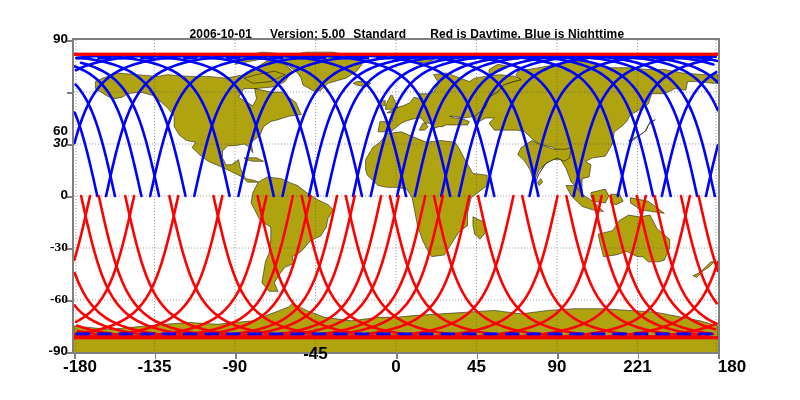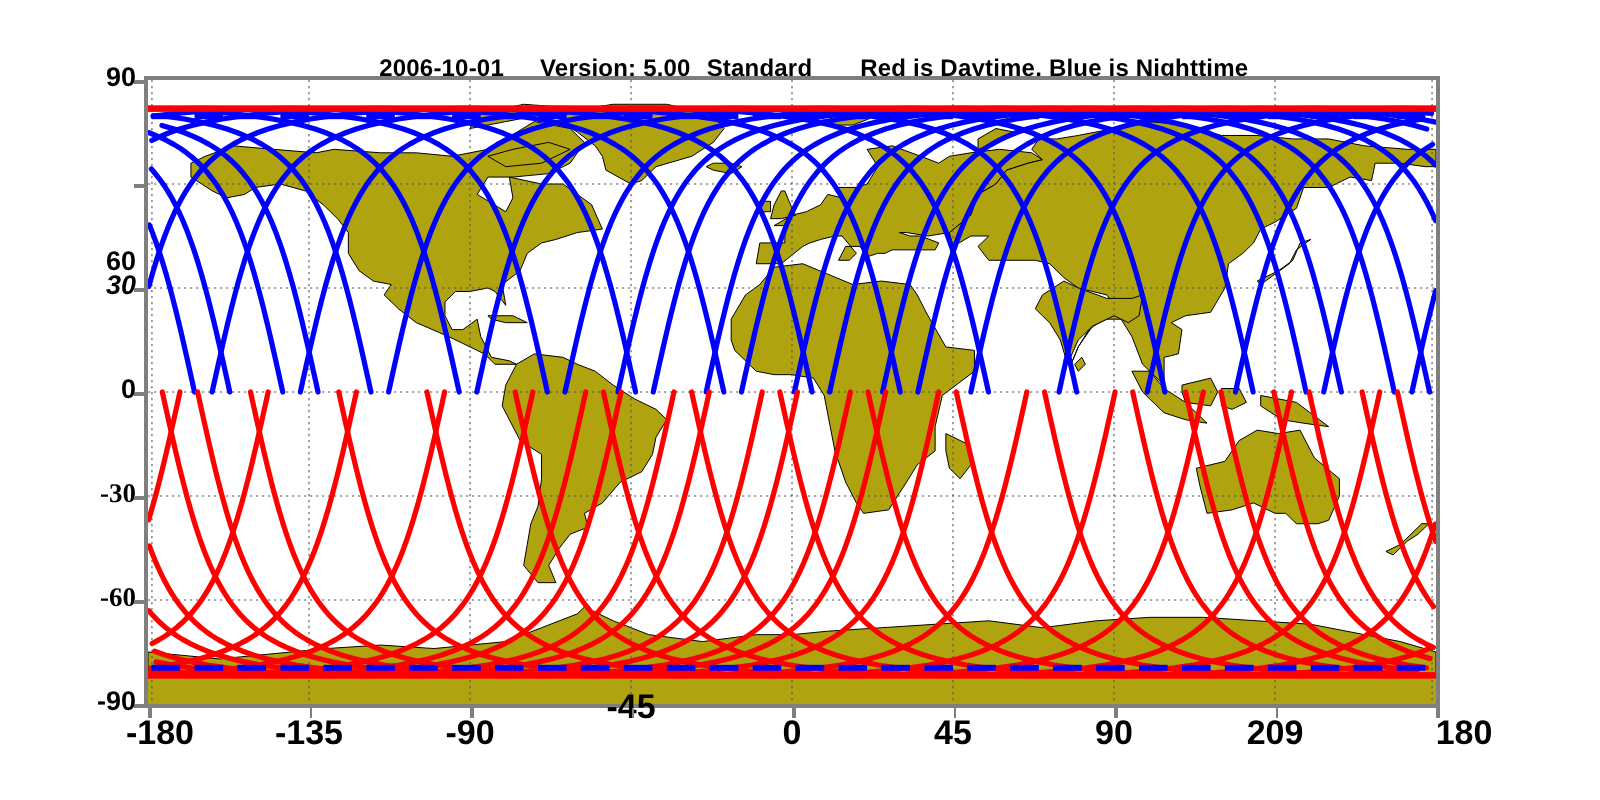--- a/index.html
+++ b/index.html
@@ -230,21 +230,21 @@
       <div class="ytick" style="left: 8px; top: 343px;">-90</div>
     </div>
   <div id="xlabels">
       <div class="xtick" style="left: 40px; top: 357px;">-180</div>
       <div class="xtick" style="left: 114.5px; top: 357px;">-135</div>
       <div class="xtick" style="left: 195px; top: 357px;">-90</div>
       <div class="xtick" style="left: 275.5px; top: 344px;">-45</div>
       <div class="xtick" style="left: 356px; top: 357px;">0</div>
       <div class="xtick" style="left: 436.5px; top: 357px;">45</div>
       <div class="xtick" style="left: 517px; top: 357px;">90</div>
-      <div class="xtick" style="left: 597.5px; top: 357px;">209</div>
+      <div class="xtick" style="left: 597.5px; top: 357px;">221</div>
       <div class="xtick" style="left: 692px; top: 357px;">180</div>
     </div>
   <div id="tickmarks">
       <div class="tickmark" style="left: 67px; top: 40px; width: 5px; height: 1.5px;"></div>
       <div class="tickmark" style="left: 67px; top: 92px; width: 5px; height: 1.5px;"></div>
       <div class="tickmark" style="left: 67px; top: 144px; width: 5px; height: 1.5px;"></div>
       <div class="tickmark" style="left: 67px; top: 196px; width: 5px; height: 1.5px;"></div>
       <div class="tickmark" style="left: 67px; top: 248px; width: 5px; height: 1.5px;"></div>
       <div class="tickmark" style="left: 67px; top: 300px; width: 5px; height: 1.5px;"></div>
       <div class="tickmark" style="left: 67px; top: 352px; width: 5px; height: 1.5px;"></div>

